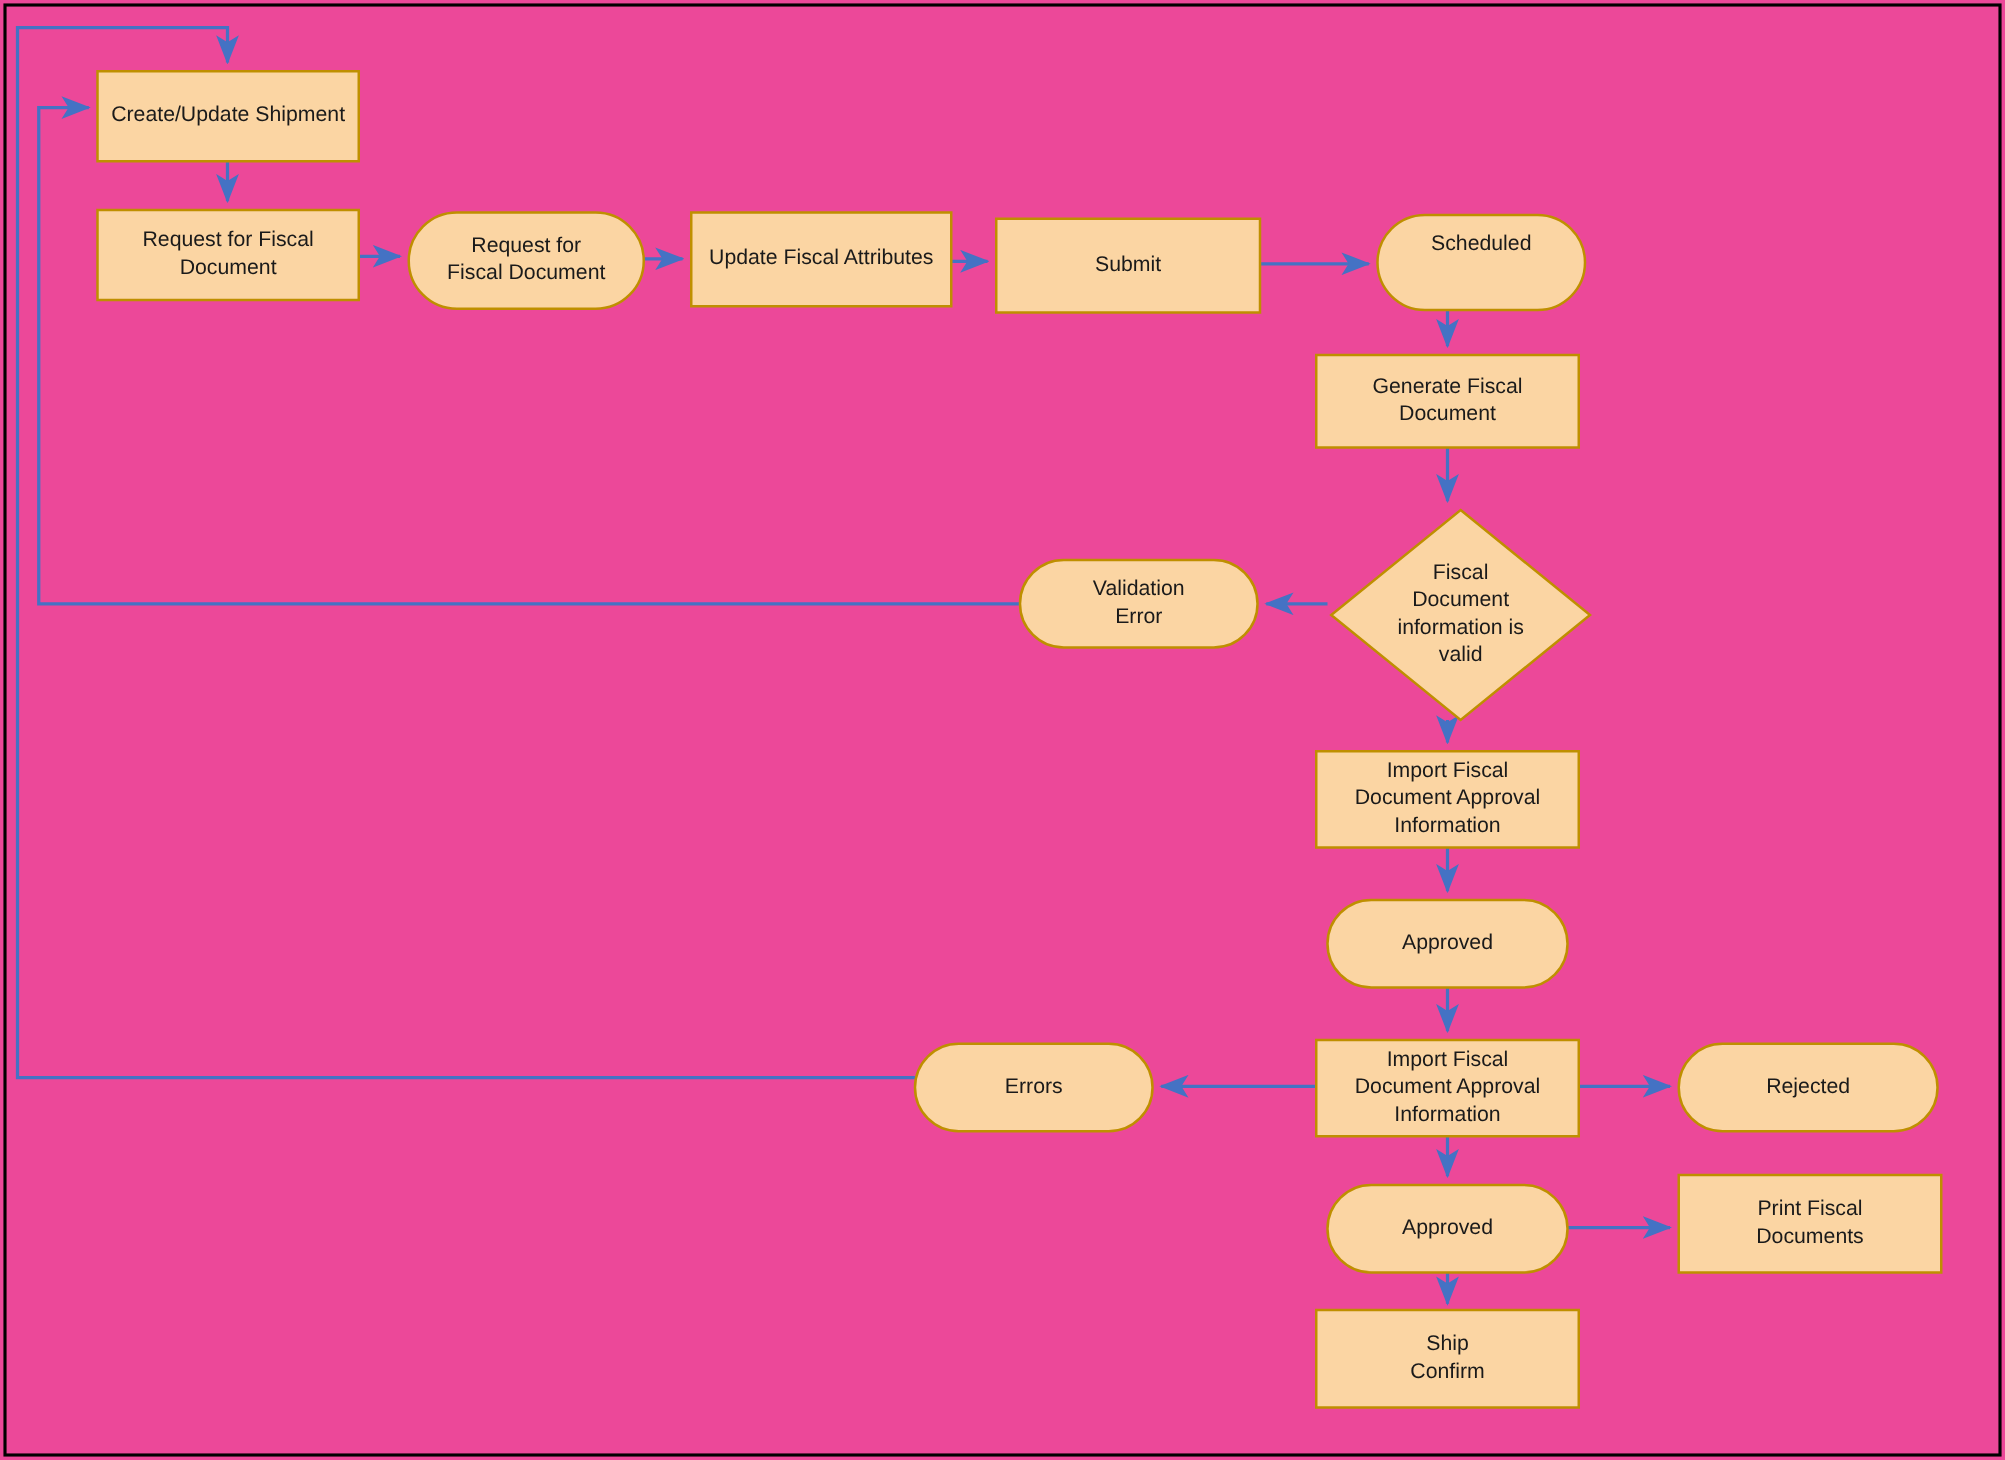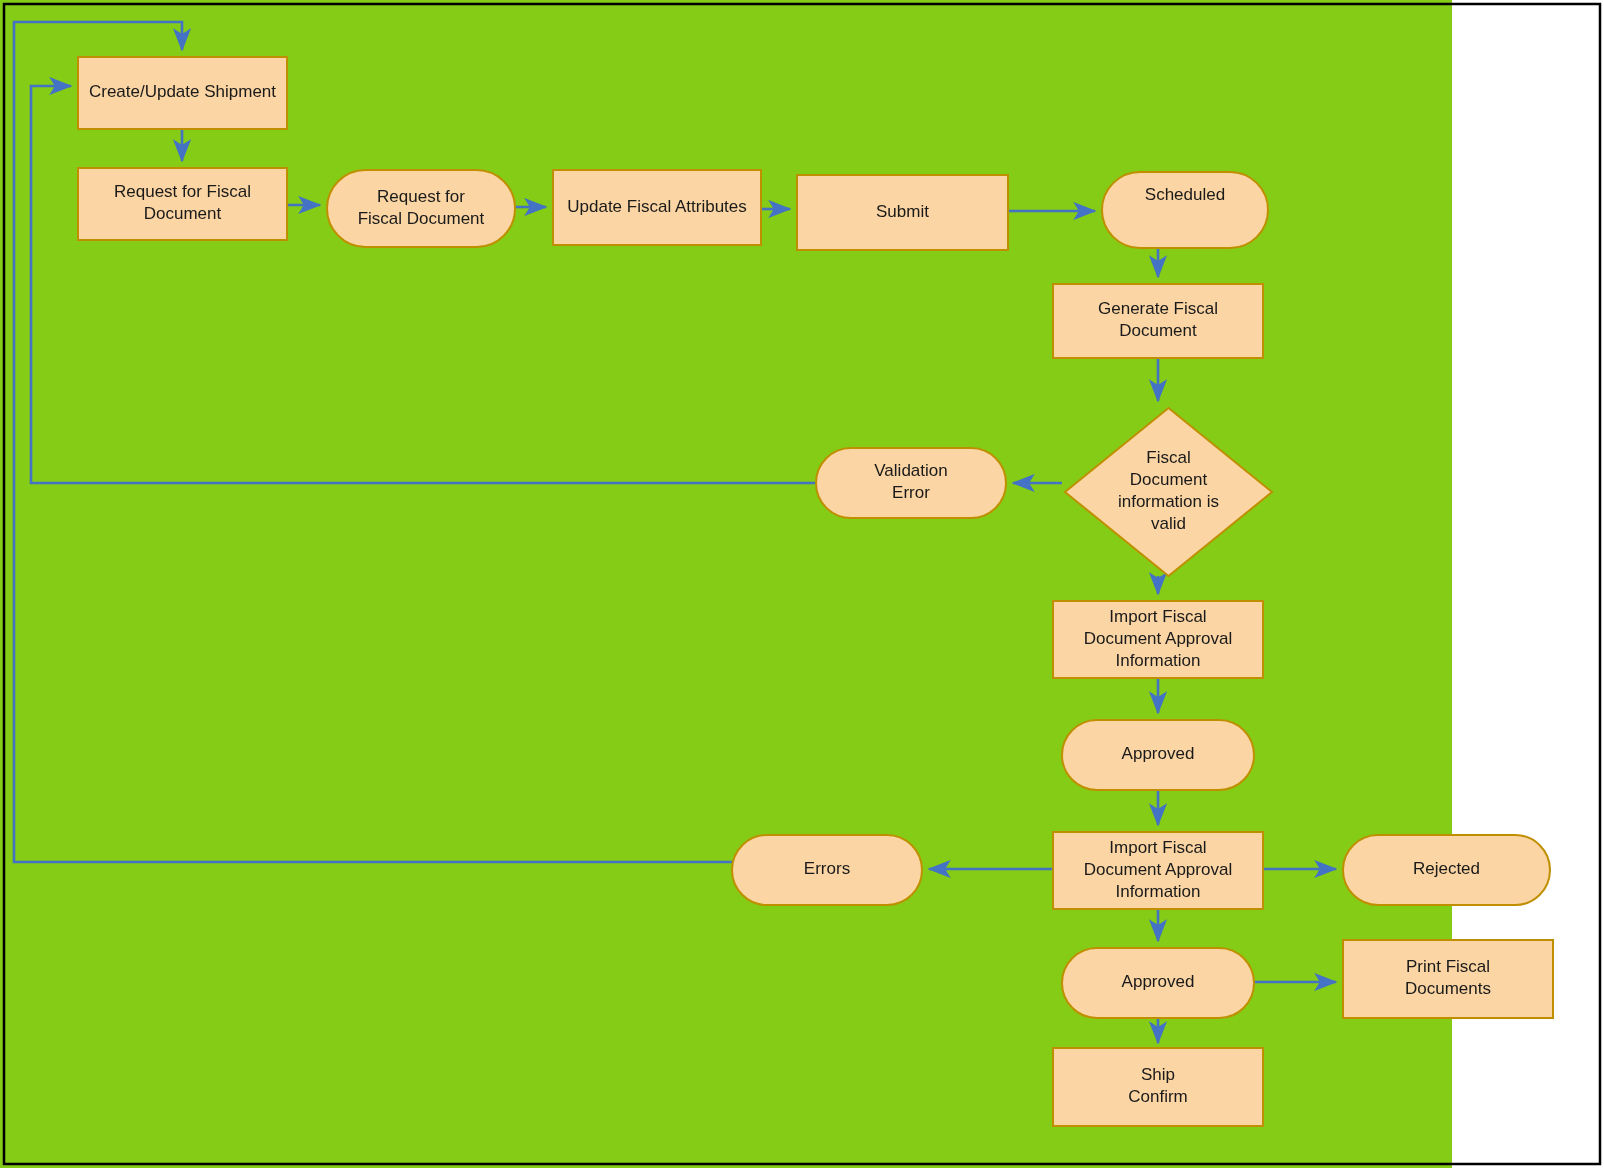--- a/index.html
+++ b/index.html
@@ -6,23 +6,23 @@
   html, body {
     margin: 0;
     padding: 0;
     background: #ffffff;
   }
   body {
     font-family: "Liberation Sans", sans-serif;
   }
   #diagram-wrap {
     position: relative;
-    width: 1452px;
+    width: 1604px;
     height: 1168px;
-    background: #84cc16;
+    background: #ec4899;
     box-sizing: border-box;
   }
   #flow-svg {
     display: block;
     width: 1604px;
     height: 1168px;
   }
   .node-shape {
     fill: #FBD5A3;
     stroke: #BF8F00;

